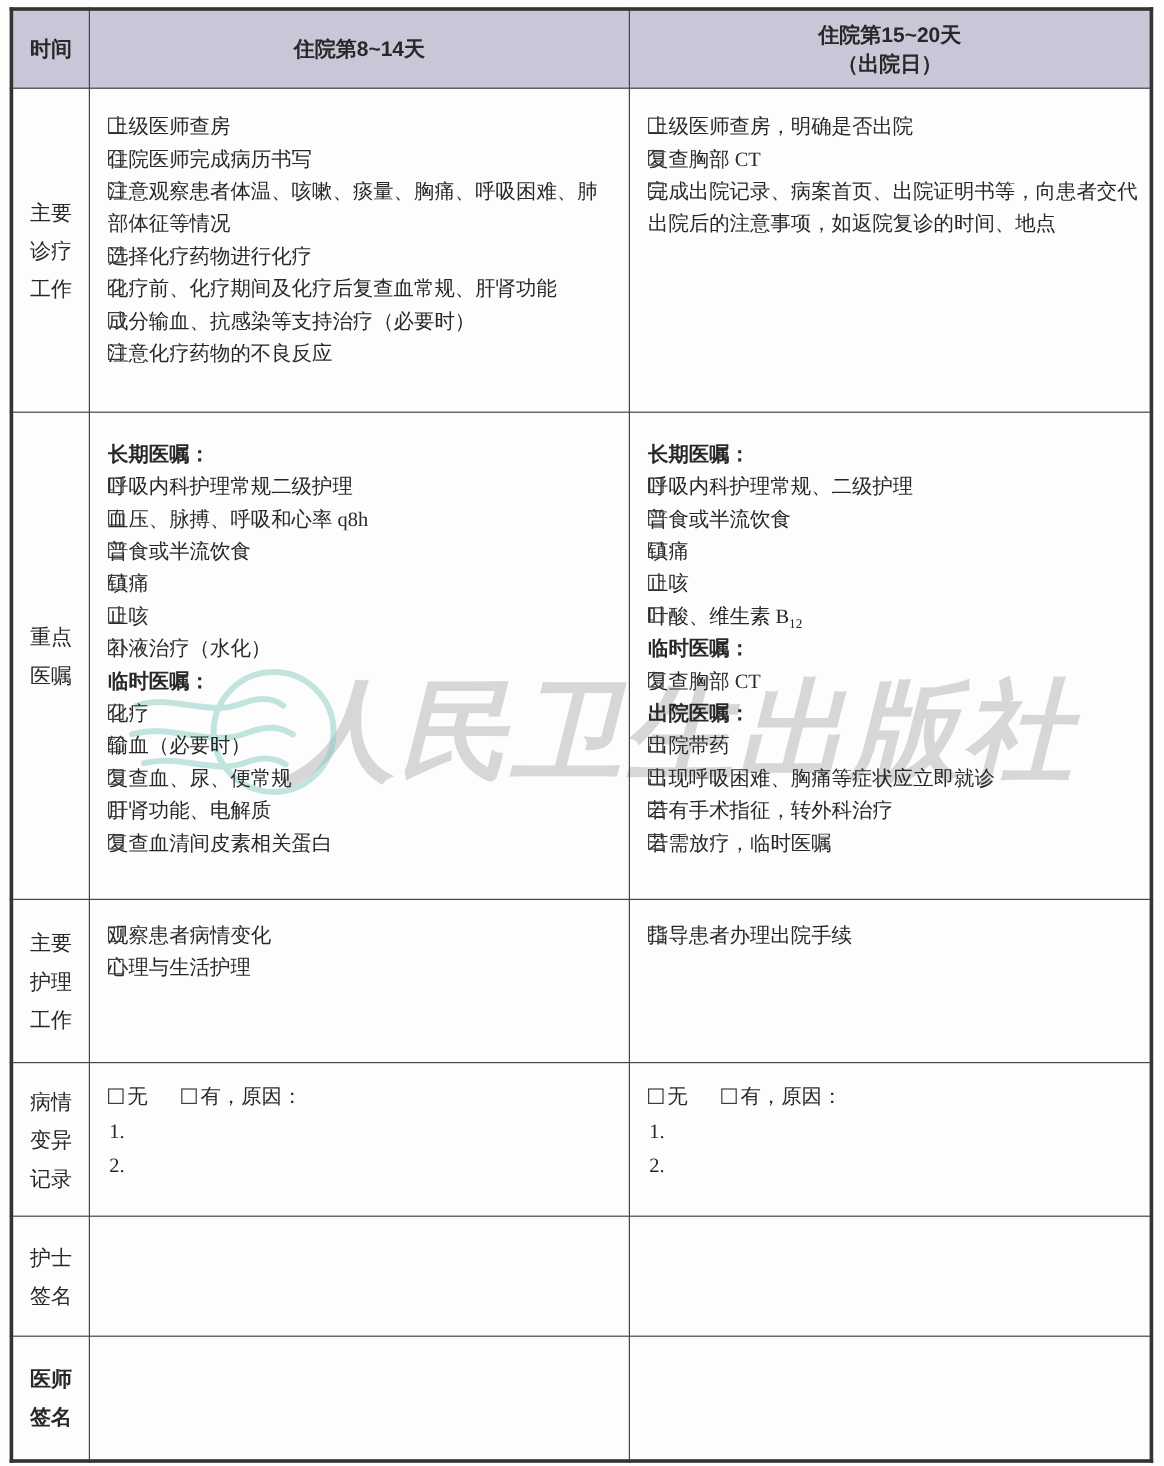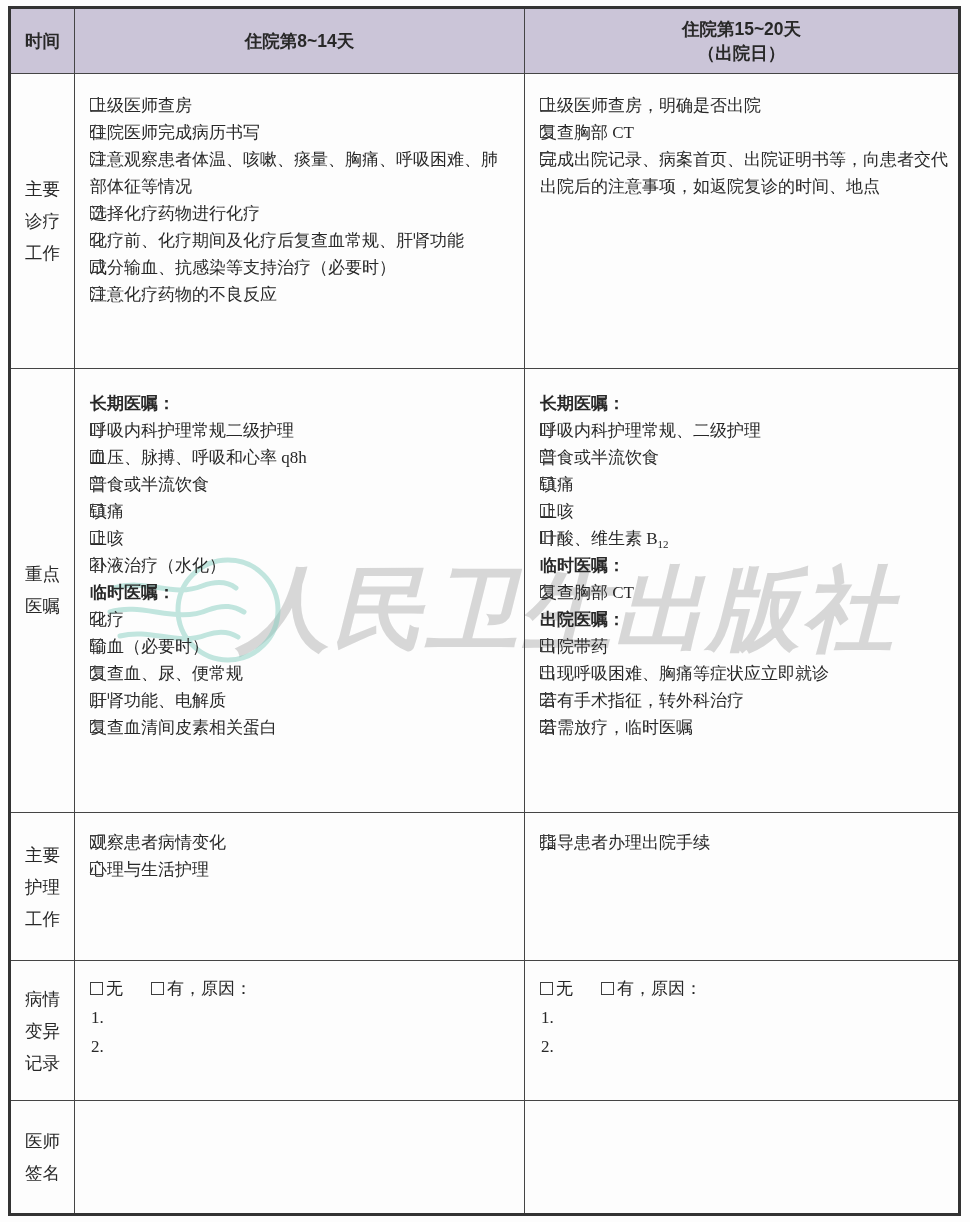--- a/index.html
+++ b/index.html
@@ -198,21 +198,29 @@
             <div class="variation-opts"><span class="opt"><span class="cb"></span><span>无</span></span><span class="opt"><span class="cb"></span><span>有，原因：</span></span></div>
             <div class="numbered-line">1.</div>
             <div class="numbered-line">2.</div>
           </td>
           <td class="content-cell">
             <div class="variation-opts"><span class="opt"><span class="cb"></span><span>无</span></span><span class="opt"><span class="cb"></span><span>有，原因：</span></span></div>
             <div class="numbered-line">1.</div>
             <div class="numbered-line">2.</div>
           </td>
         </tr>
-        <tr class="row-doctor-signature" style="height: 104px;">
+        <tr class="row-nurse-signature" style="height: 100px;">
+          <td class="label-cell">
+            <div class="label-line">护士</div>
+            <div class="label-line">签名</div>
+          </td>
+          <td class="content-cell"></td>
+          <td class="content-cell"></td>
+        </tr>
+        <tr class="row-doctor-signature" style="height: 104px; font-weight: bold;">
           <td class="label-cell">
             <div class="label-line">医师</div>
             <div class="label-line">签名</div>
           </td>
           <td class="content-cell"></td>
           <td class="content-cell"></td>
         </tr>
       </tbody>
   </table>
 </div>

